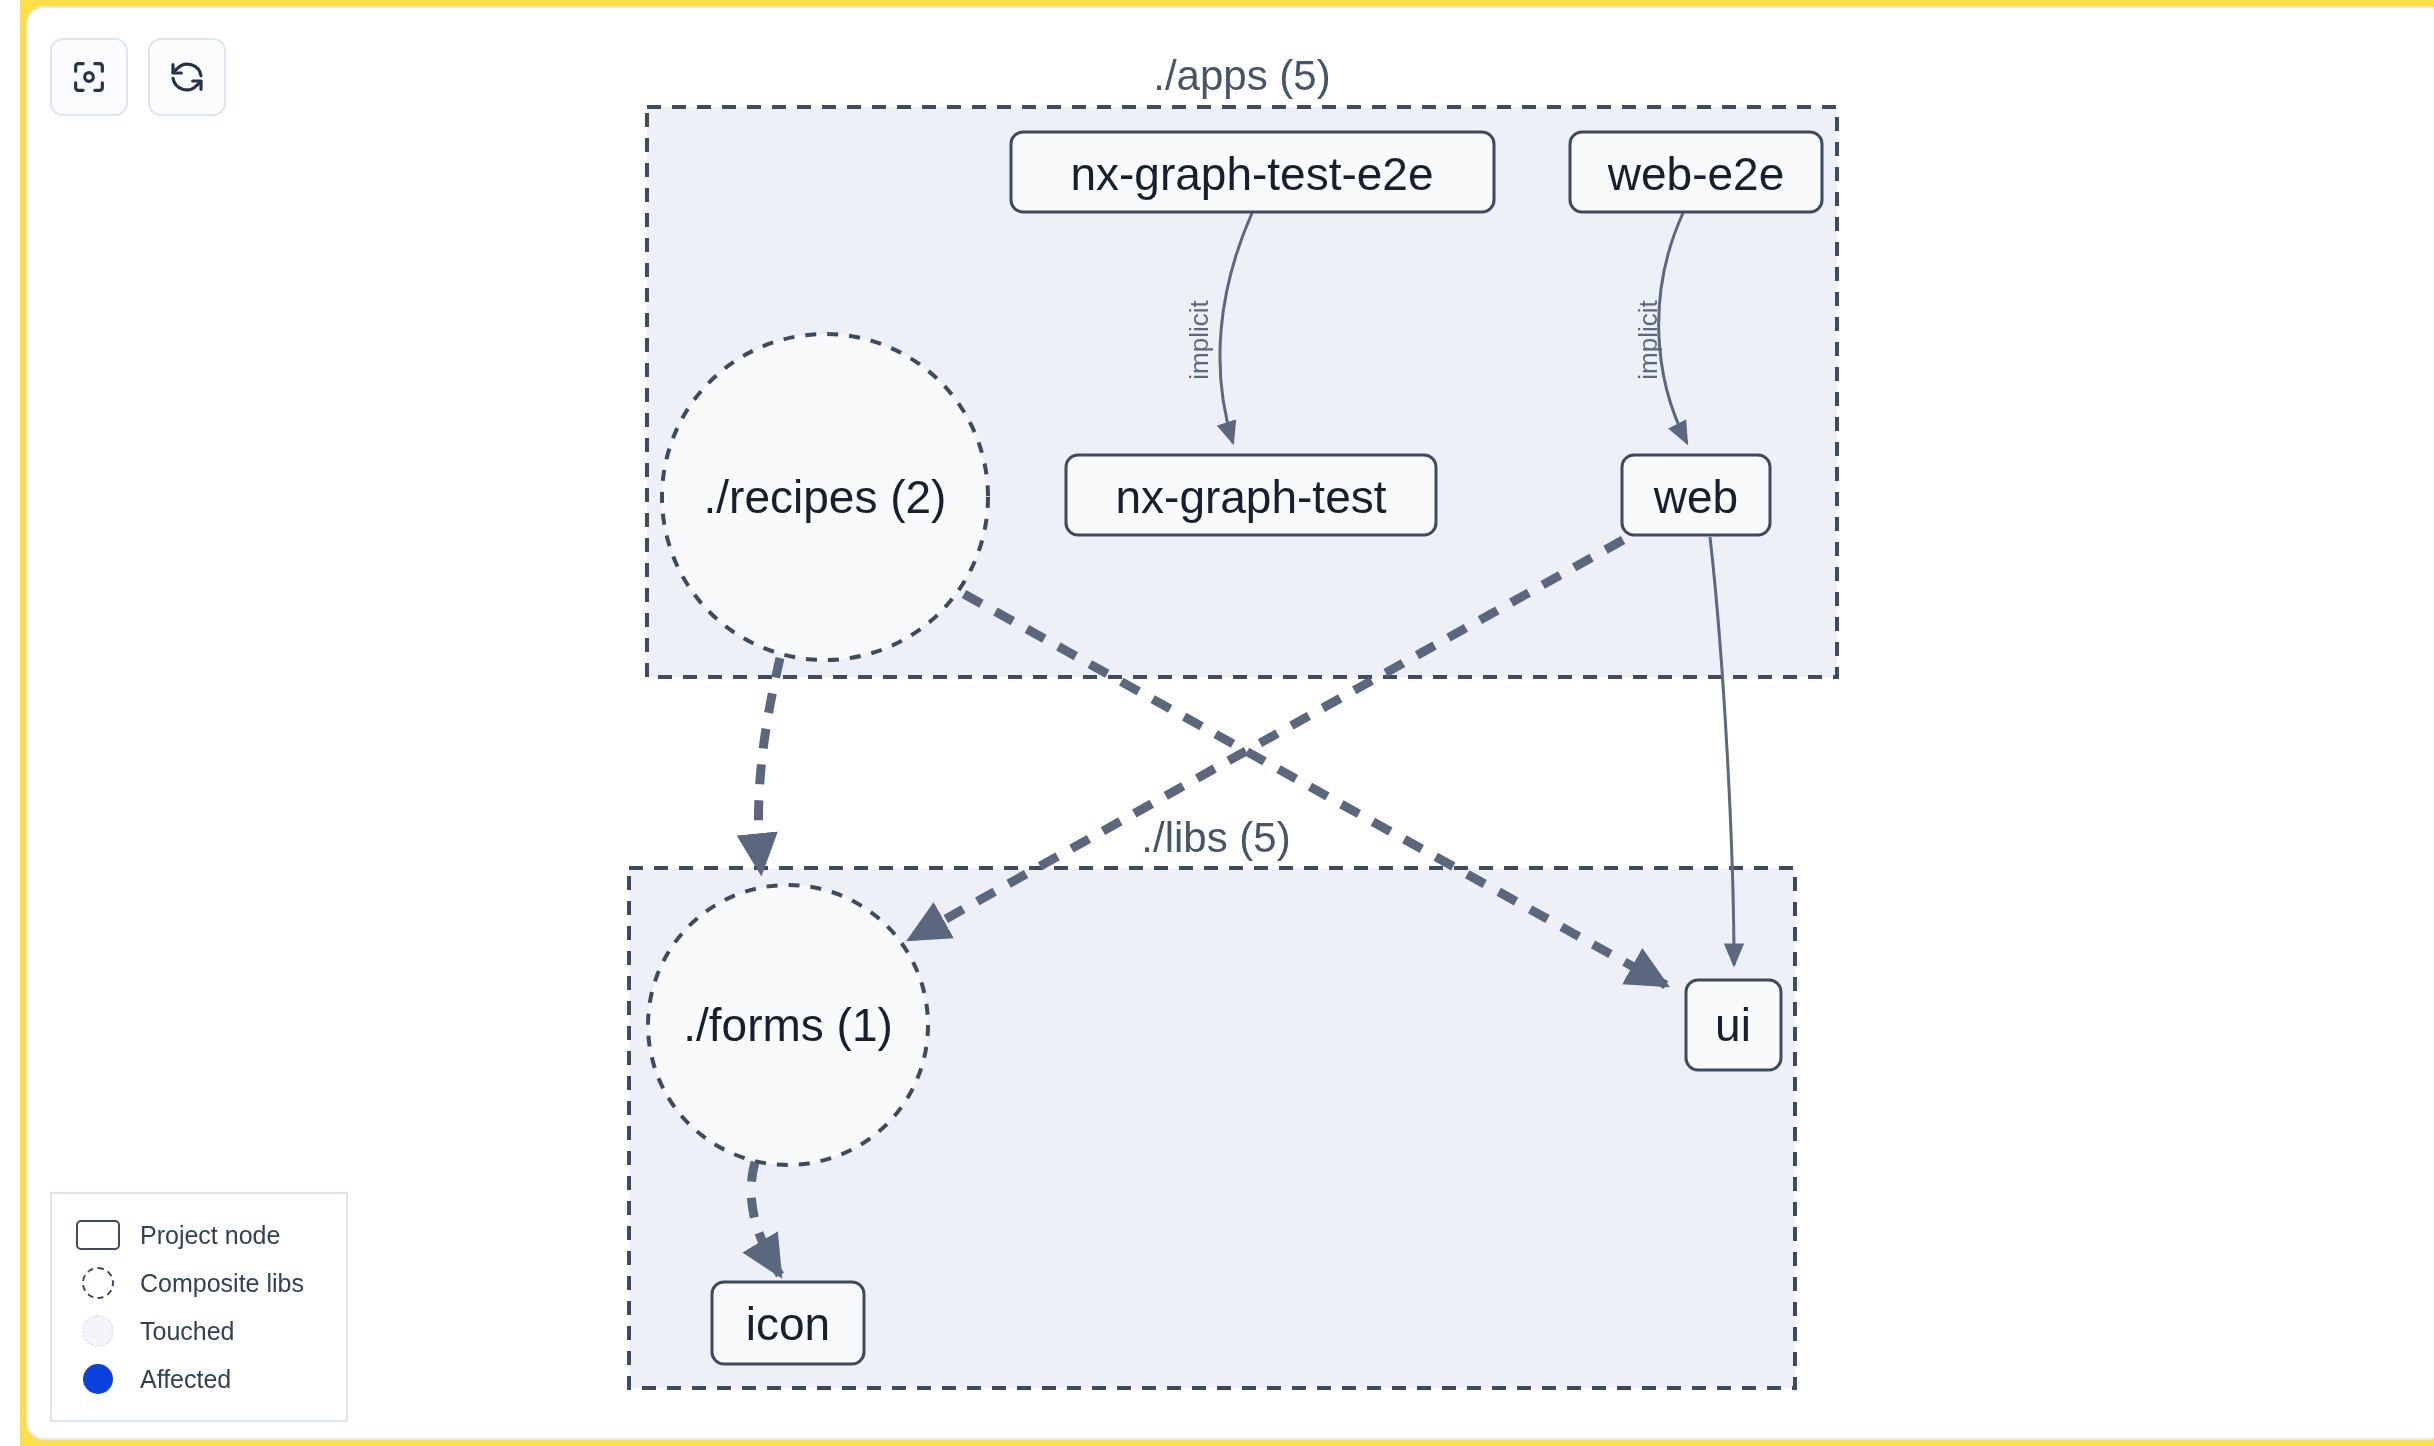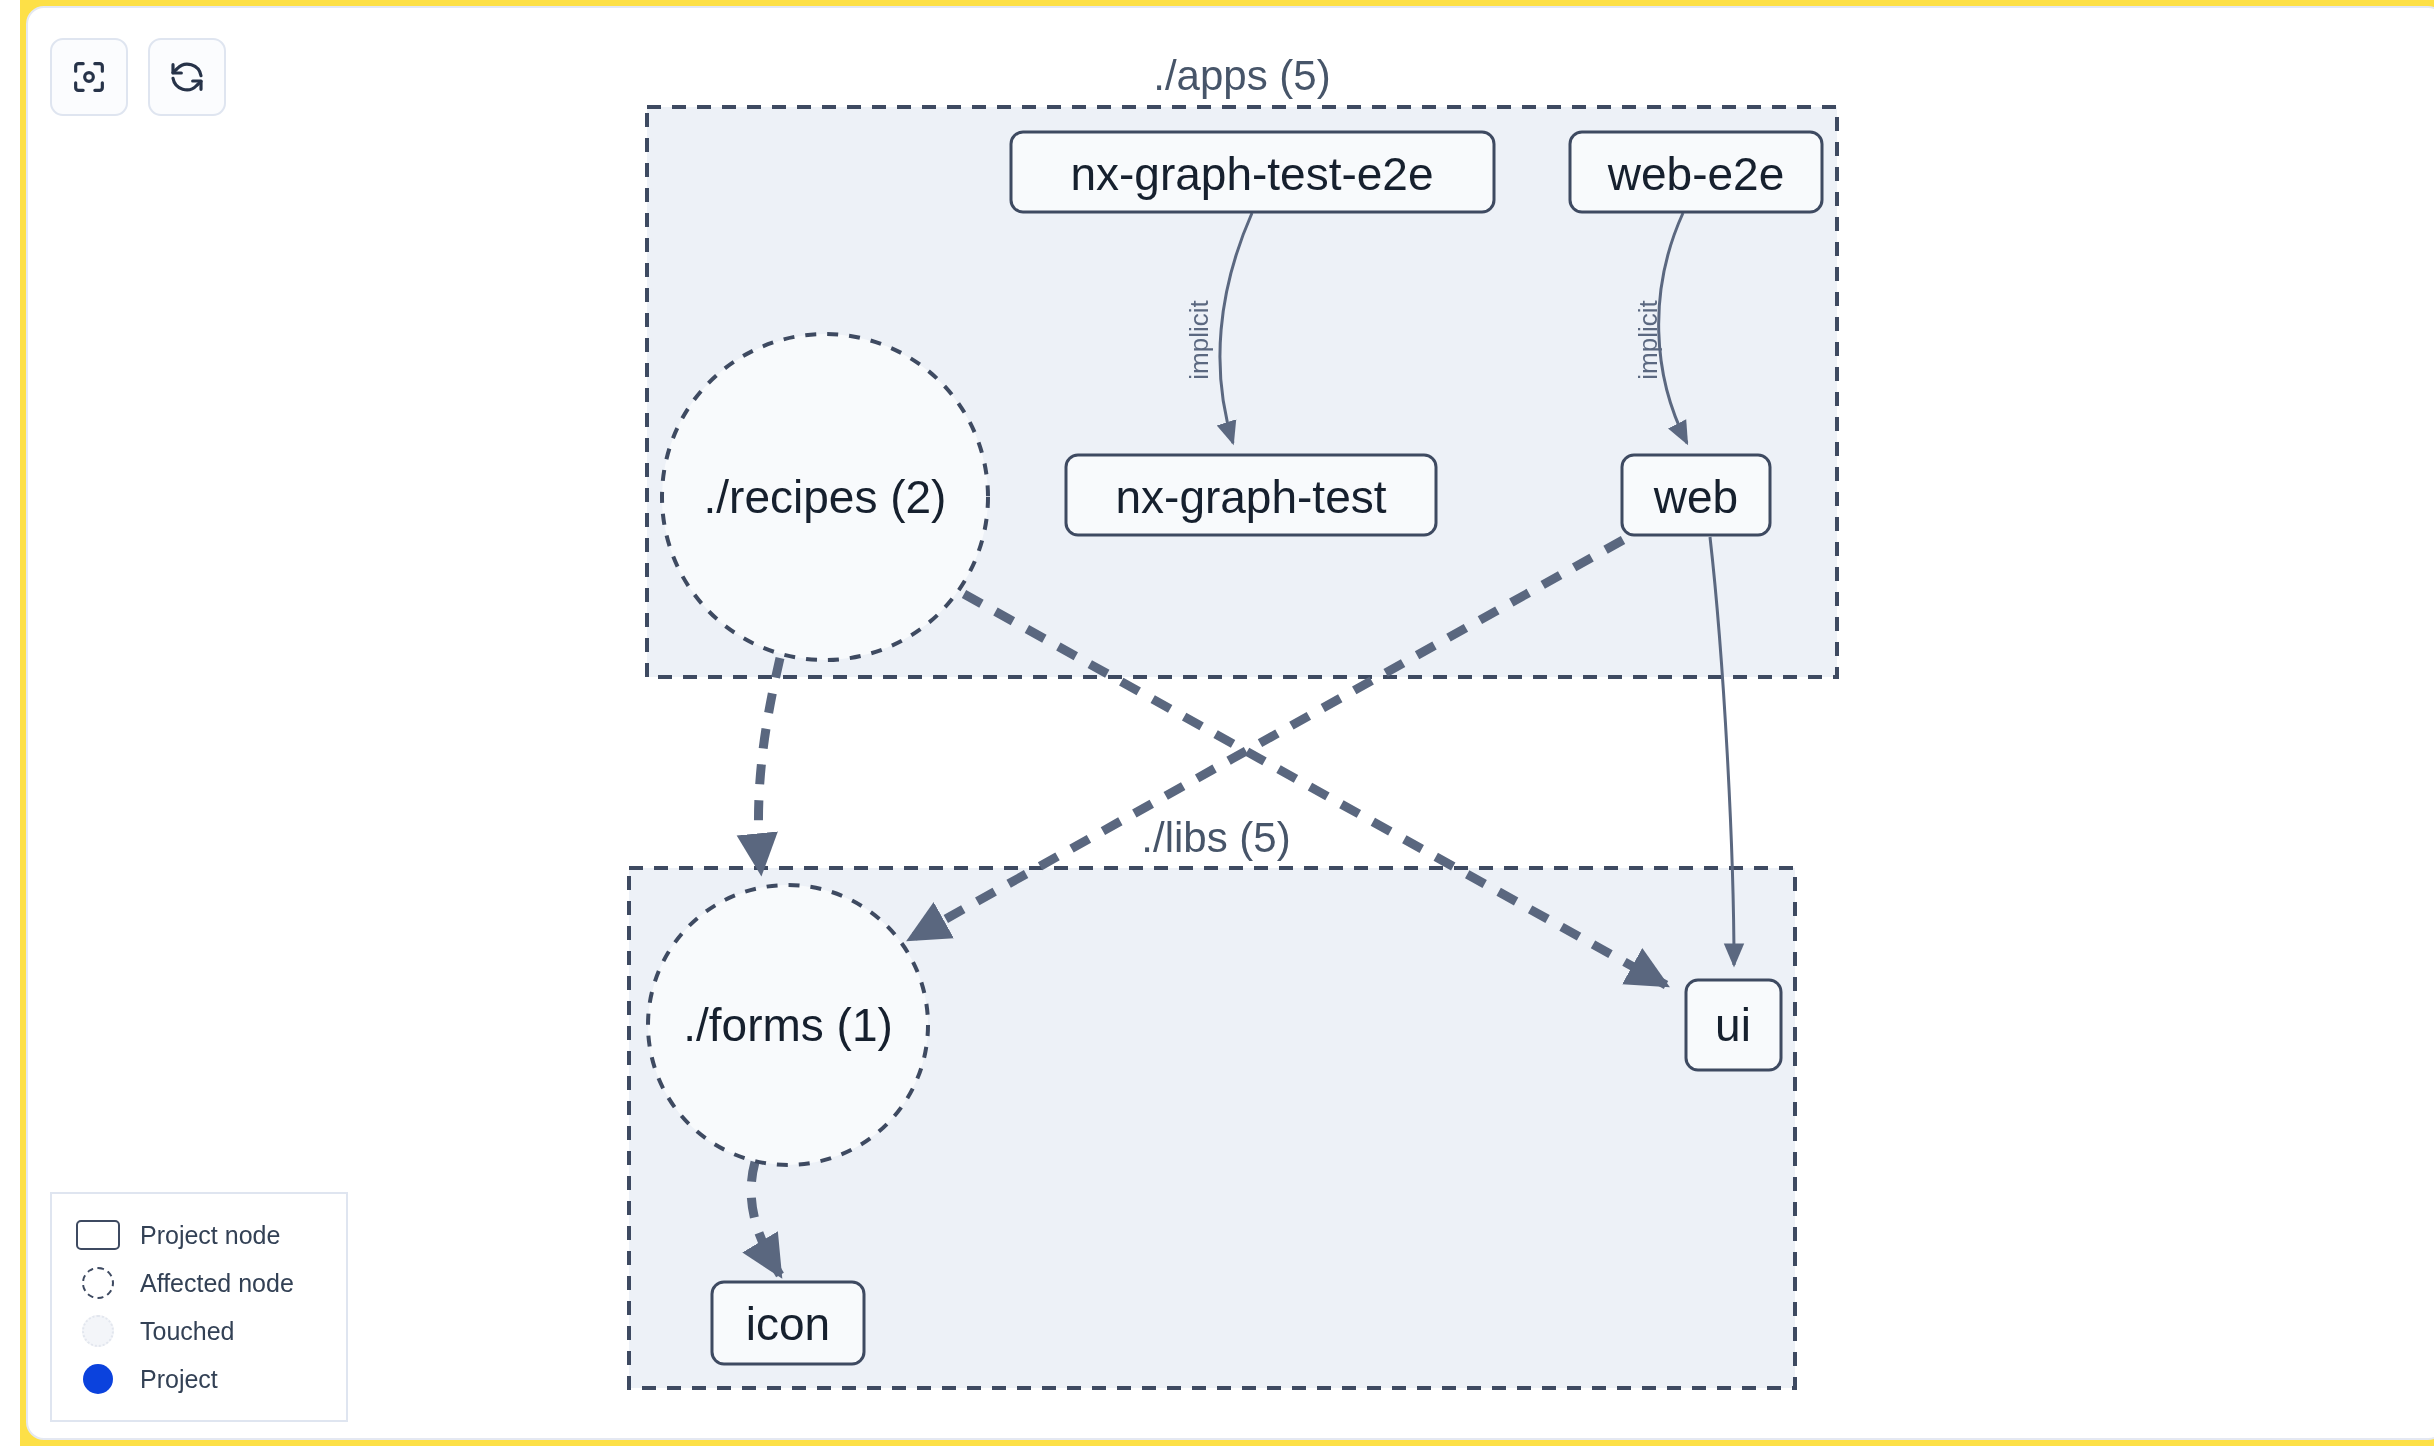--- a/index.html
+++ b/index.html
@@ -288,28 +288,28 @@
     <div class="legend-row">
       <span class="legend-swatch">
         <span class="sw-project"></span>
       </span>
       <span class="legend-text">Project node</span>
     </div>
     <div class="legend-row">
       <span class="legend-swatch">
         <span class="sw-composite"></span>
       </span>
-      <span class="legend-text">Affected node</span>
+      <span class="legend-text">Composite libs</span>
     </div>
     <div class="legend-row">
       <span class="legend-swatch">
         <span class="sw-affected"></span>
       </span>
       <span class="legend-text">Touched</span>
     </div>
     <div class="legend-row">
       <span class="legend-swatch">
         <span class="sw-touched"></span>
       </span>
-      <span class="legend-text">Project</span>
+      <span class="legend-text">Affected</span>
     </div>
   </div>
 </div>
 
 </body></html>

